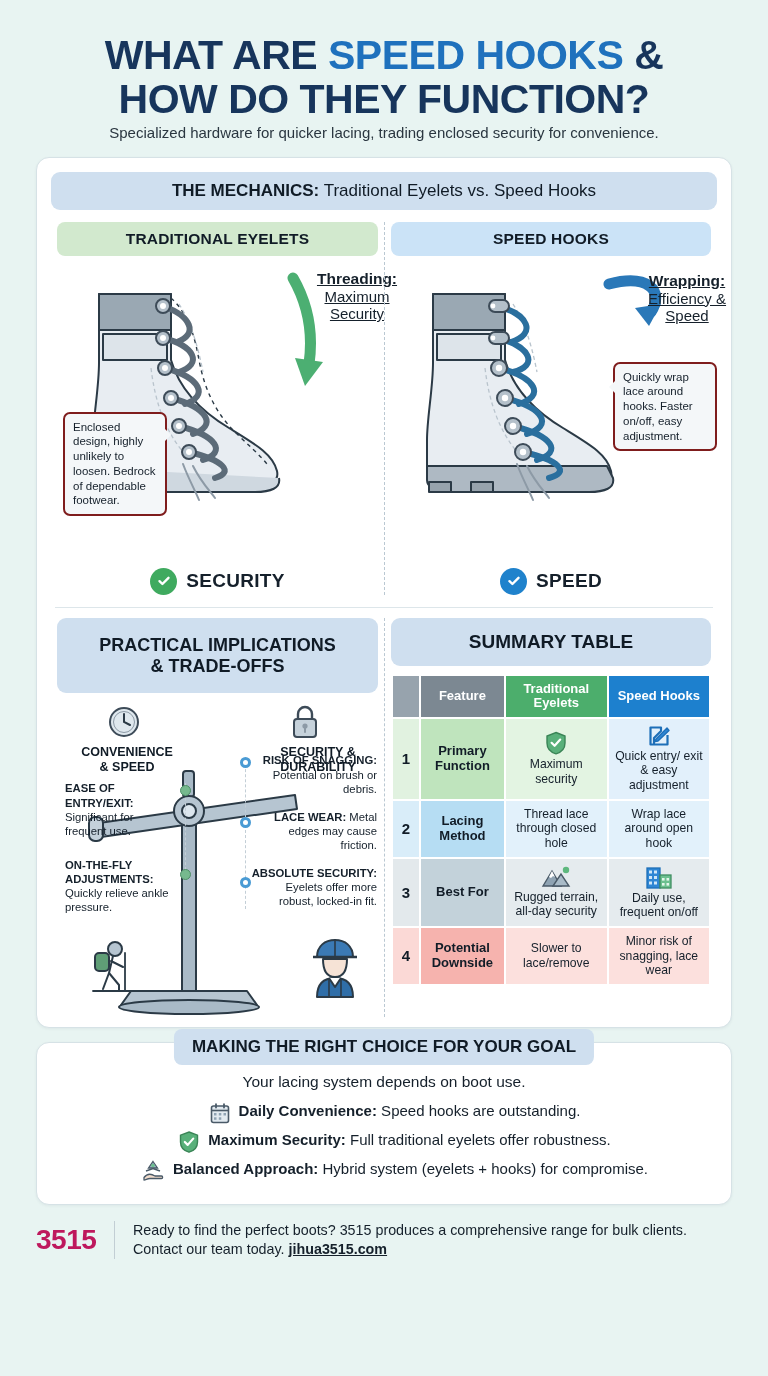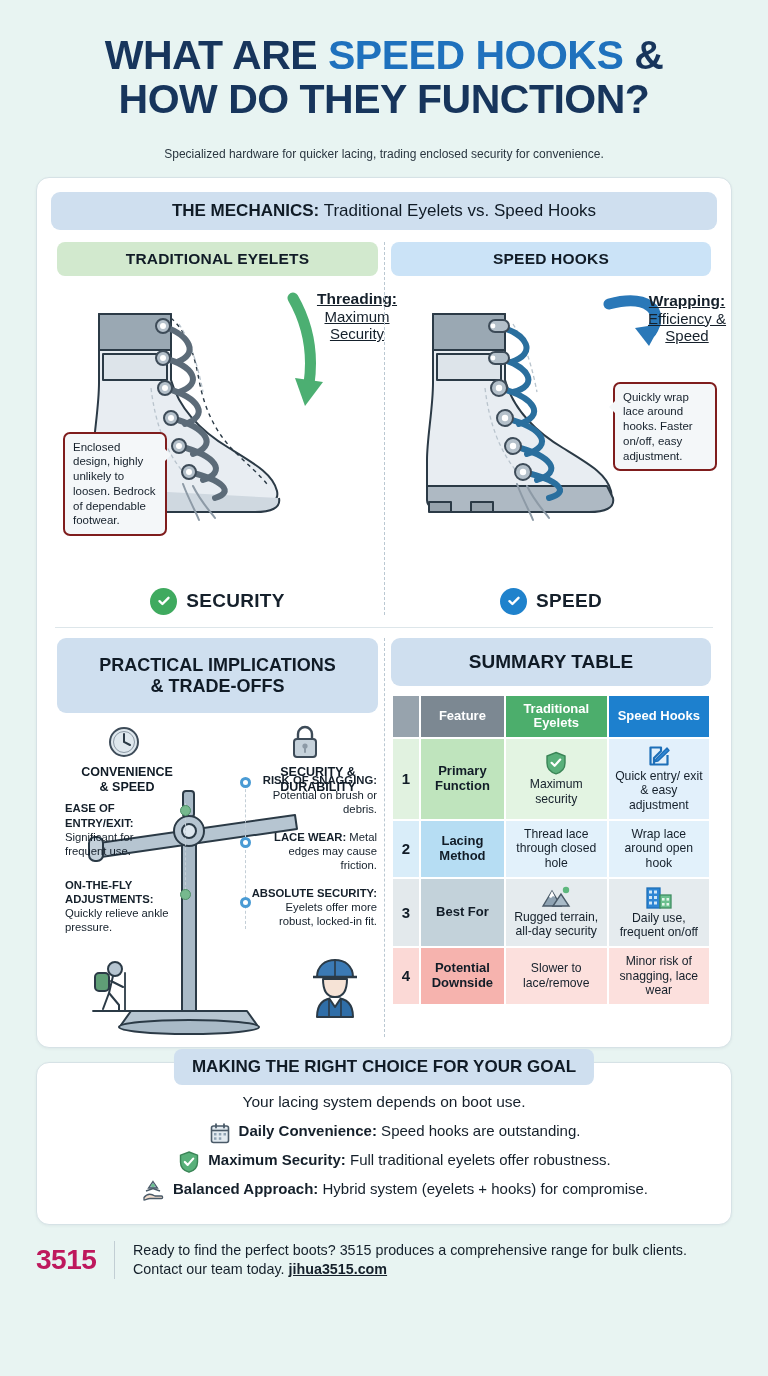--- a/index.html
+++ b/index.html
@@ -13,21 +13,21 @@
   .page { width: 768px; height: 1376px; position: relative; display: flex; flex-direction: column; }
 
   
   .header { padding: 34px 26px 0; text-align: center; }
   .title {
     font-size: 41px; font-weight: 900; letter-spacing: -0.5px;
     line-height: 1.07; color: #17355c; text-transform: uppercase;
   }
   .title .hl { color: #1f71bd; }
   .subtitle {
-    margin-top: 25px; font-size: 12px; color: #2a3640; font-weight: 400;
+    margin-top: 2px; font-size: 15px; color: #2a3640; font-weight: 400;
   }
 
   
   .card {
     background: #fff; border: 1px solid #d6e2e6; border-radius: 13px;
     margin: 0 36px; box-shadow: 0 1px 3px rgba(30,50,70,.06);
   }
   .main-card { margin-top: 16px; padding: 14px 14px 10px; }
 
   .band {

